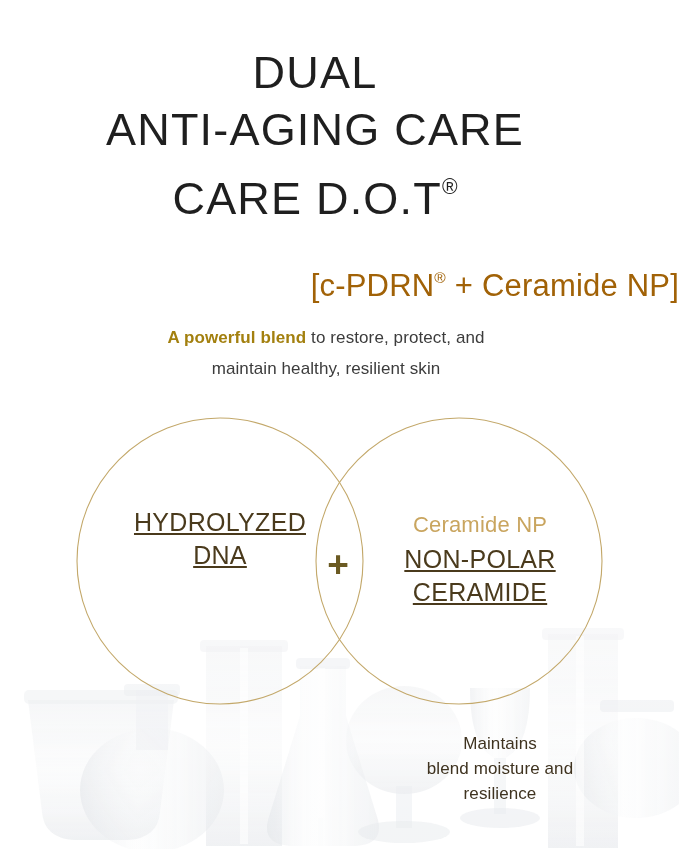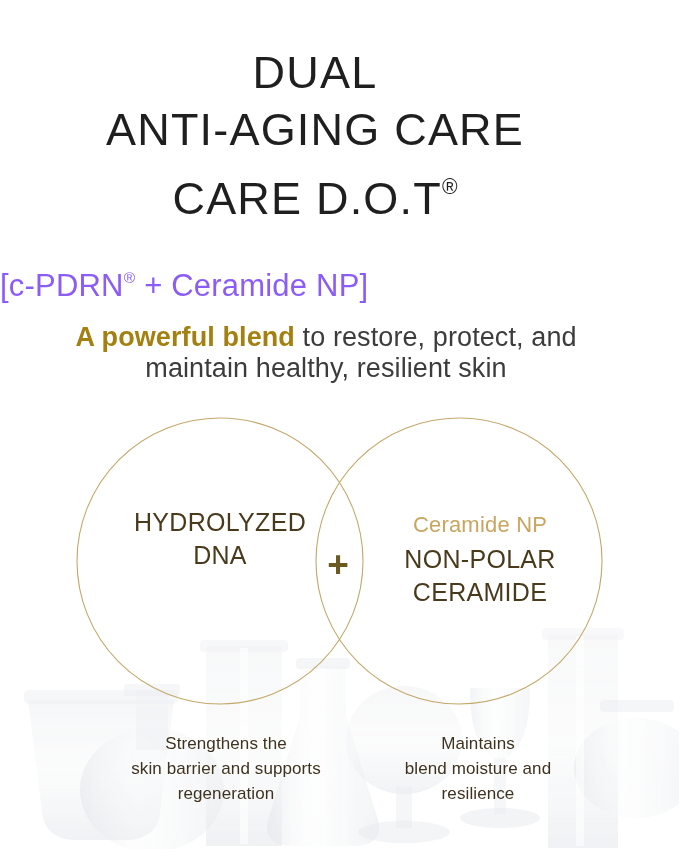--- a/index.html
+++ b/index.html
@@ -57,41 +57,41 @@
     vertical-align: 0.95em;
     letter-spacing: 0;
   }
 
   
   .bracketline {
     position: absolute;
     left: 0;
     top: 259px;
     width: 679px;
-    text-align: left;
-    color: #8b5cf6;
+    text-align: right;
+    color: #a16207;
     font-size: 31px;
     line-height: 38px;
     letter-spacing: 0.2px;
     white-space: nowrap;
   }
   .bracketline .reg {
     font-size: 0.5em;
     vertical-align: 0.85em;
   }
 
   
   .blendtext {
     position: absolute;
     left: 0;
     top: 322px;
     width: 652px;
     text-align: center;
     color: #3c3c3c;
-    font-size: 27px;
+    font-size: 17px;
     line-height: 31px;
     letter-spacing: 0.1px;
   }
   .blendtext .strong {
     color: #a3800f;
     font-weight: 700;
   }
   .blendtext .bt-line { display: block; }
 
   
@@ -117,20 +117,21 @@
   .venn-col .ingredient .reg {
     font-size: 0.55em;
     vertical-align: 0.8em;
   }
   .venn-col .chem {
     color: #4a3a1c;
     font-size: 25px;
     line-height: 33px;
     letter-spacing: 0.3px;
     margin-top: 3px;
+    text-decoration: underline;
   }
   .venn-col .chem .ch-line { display: block; white-space: nowrap; }
 
   #col-left  { left: 96px;  top: 503px; width: 248px; }
   #col-right { left: 356px; top: 503px; width: 248px; }
 
   .plus-sign {
     position: absolute;
     left: 318px;
     top: 545px;
@@ -147,21 +148,21 @@
   .caption {
     position: absolute;
     text-align: center;
     color: #3f3320;
     font-size: 17px;
     line-height: 25px;
     letter-spacing: 0.1px;
   }
   .caption .cp-line { display: block; white-space: nowrap; }
   #cap-left  { left: 66px;  top: 731px; width: 320px; }
-  #cap-right { left: 344px; top: 731px; width: 268px; }
+  #cap-right { left: 366px; top: 731px; width: 268px; }
 </style>
 </head>
 <body>
 
 <svg id="backdrop" viewBox="0 0 679 849">
   <defs>
     <linearGradient id="fadeTop" x1="0" y1="0" x2="0" y2="1">
       <stop offset="0" stop-color="#ffffff" stop-opacity="1"></stop>
       <stop offset="0.62" stop-color="#ffffff" stop-opacity="1"></stop>
       <stop offset="0.80" stop-color="#ffffff" stop-opacity="0.45"></stop>
@@ -248,25 +249,20 @@
   </div>
 
   <div class="venn-col" id="col-right">
     <div class="ingredient"><span>Ceramide NP</span><span class="reg"></span></div>
     <div class="chem">
       <span class="ch-line">NON-POLAR</span>
       <span class="ch-line">CERAMIDE</span>
     </div>
   </div>
 
-  <div class="caption" id="cap-left">
-    <span class="cp-line">Strengthens the</span>
-    <span class="cp-line">skin barrier and supports</span>
-    <span class="cp-line">regeneration</span>
-  </div>
 
   <div class="caption" id="cap-right">
     <span class="cp-line">Maintains</span>
     <span class="cp-line">blend moisture and</span>
     <span class="cp-line">resilience</span>
   </div>
 
 </div>
 
 </body></html>

